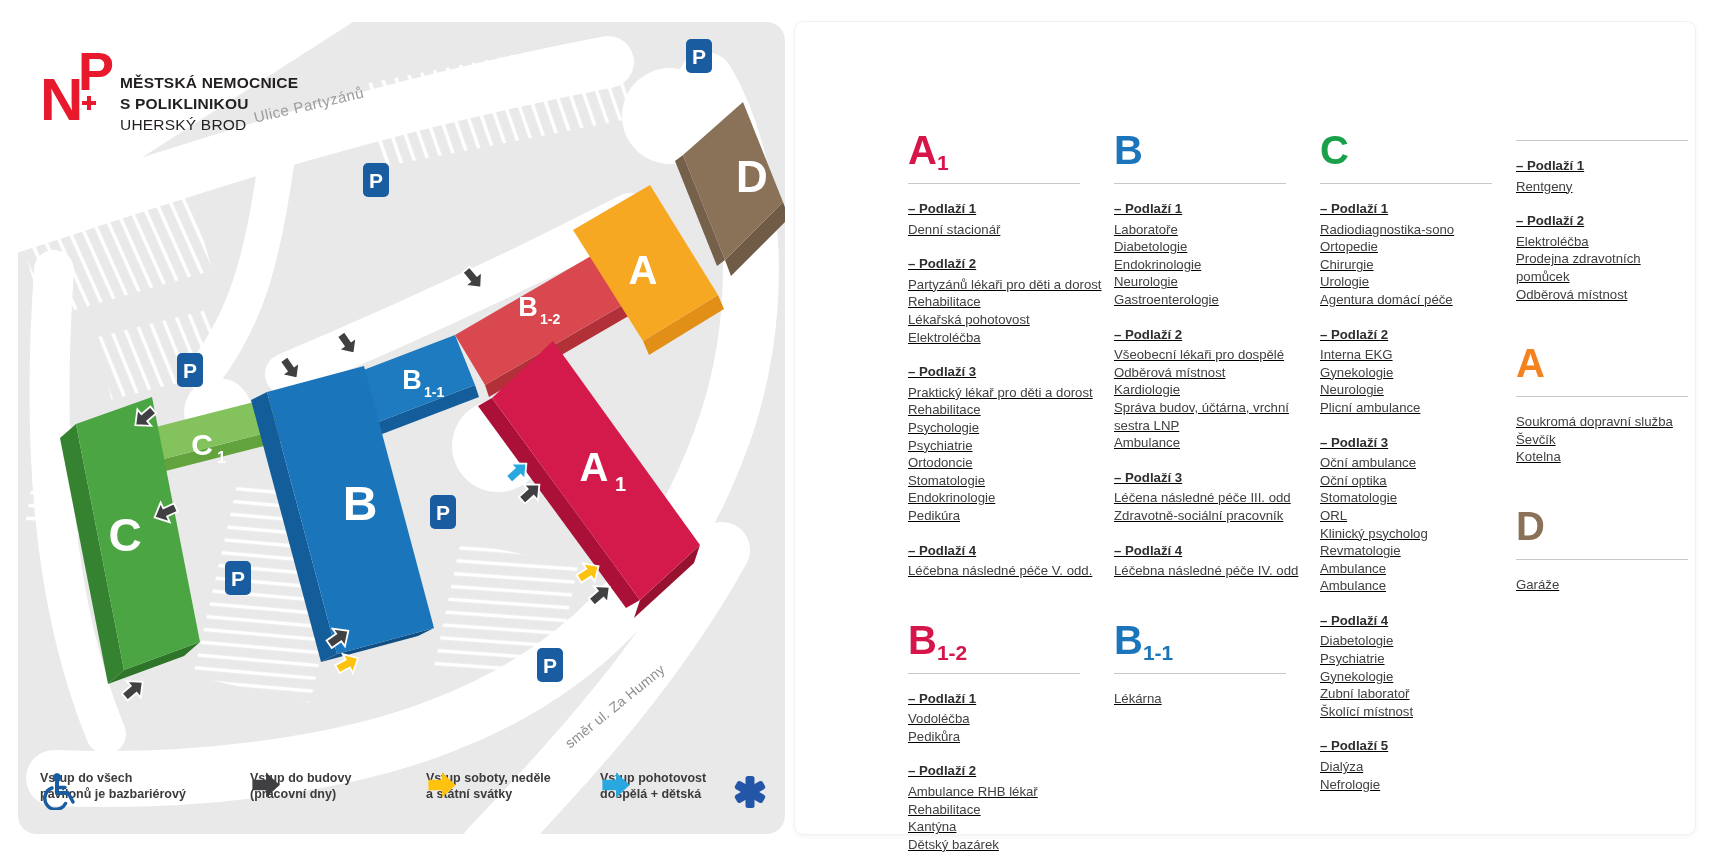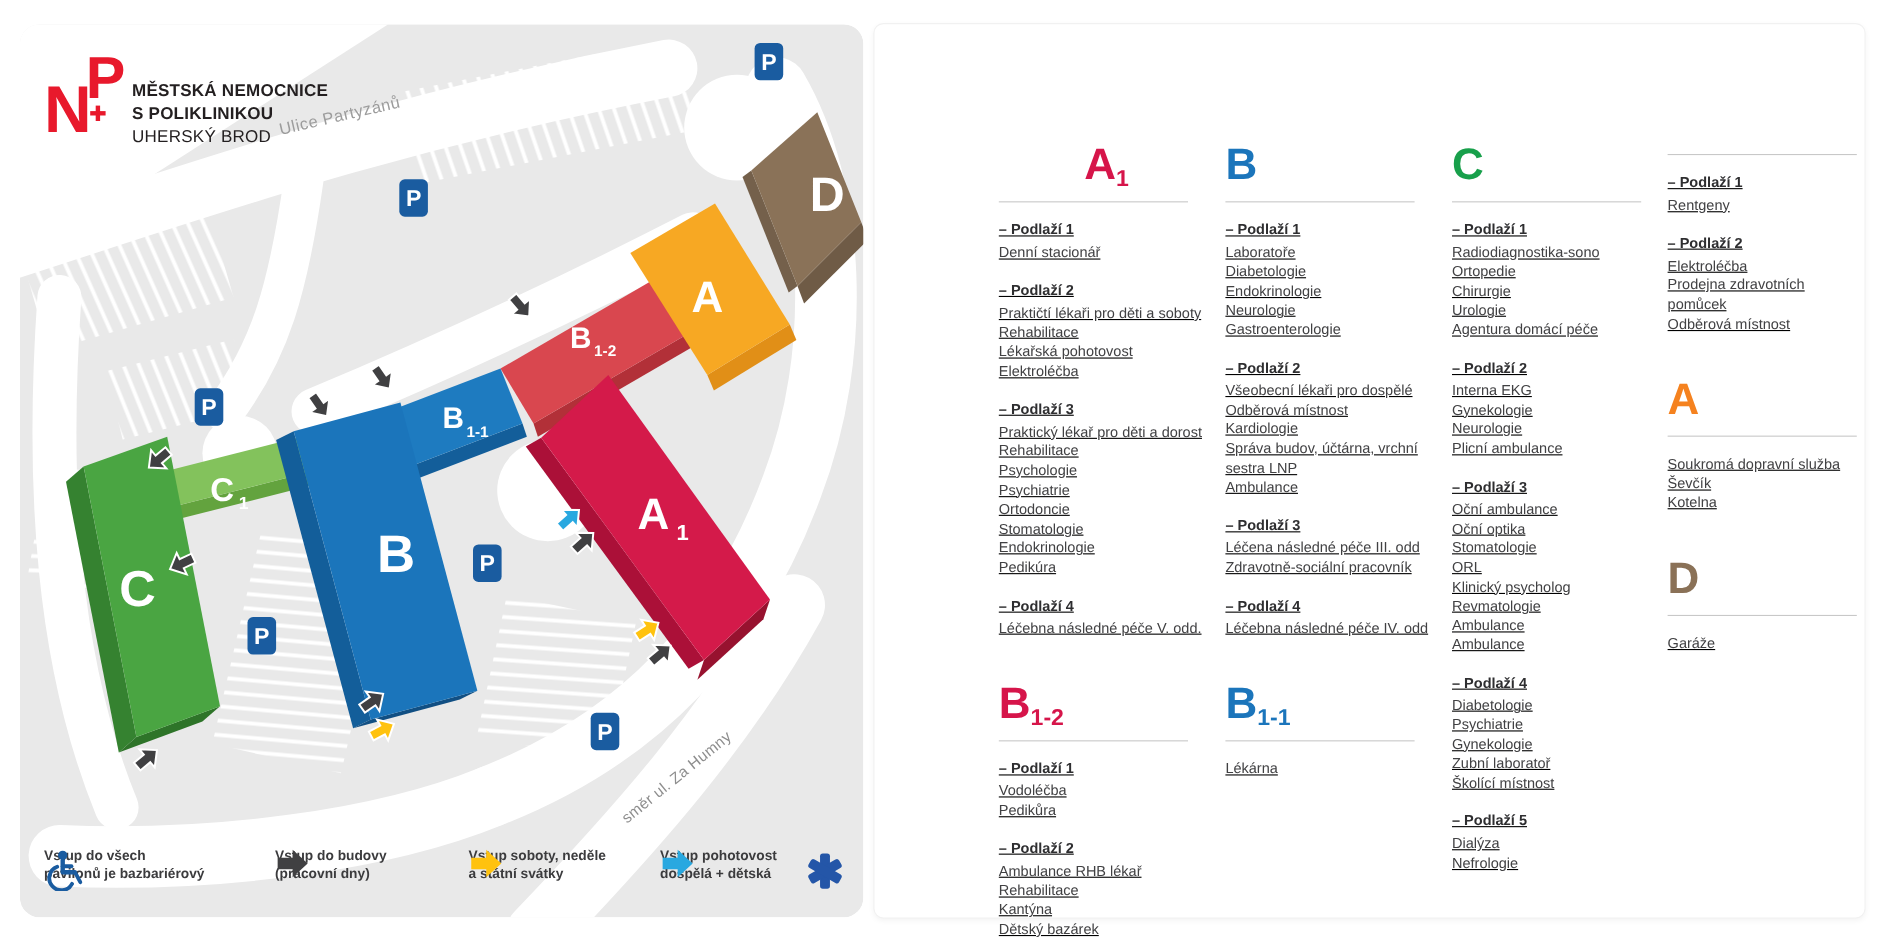--- a/index.html
+++ b/index.html
@@ -259,29 +259,29 @@
           <rect x="-4.5" y="-16" width="9" height="32" rx="2.5" transform="rotate(120)"></rect>
         </g>
       </svg>
     </div>
   </div>
 
   <div class="dir-panel">
     <div id="columns">
         <div class="col">
           <div class="group">
-            <div class="group-head" style="color: rgb(214, 21, 74); text-align: center;"><span class="g-letter">A</span><span class="g-sub">1</span></div>
+            <div class="group-head" style="color: rgb(214, 21, 74);"><span class="g-letter">A</span><span class="g-sub">1</span></div>
             <div class="rule"></div>
             <div class="section">
               <div class="sec-title">– Podlaží 1</div>
               <div class="dept">Denní stacionář</div>
             </div>
             <div class="section">
               <div class="sec-title">– Podlaží 2</div>
-              <div class="dept">Praktičtí lékaři pro děti a soboty</div>
+              <div class="dept">Partyzánů lékaři pro děti a dorost</div>
               <div class="dept">Rehabilitace</div>
               <div class="dept">Lékařská pohotovost</div>
               <div class="dept">Elektroléčba</div>
             </div>
             <div class="section">
               <div class="sec-title">– Podlaží 3</div>
               <div class="dept">Praktický lékař pro děti a dorost</div>
               <div class="dept">Rehabilitace</div>
               <div class="dept">Psychologie</div>
               <div class="dept">Psychiatrie</div>

